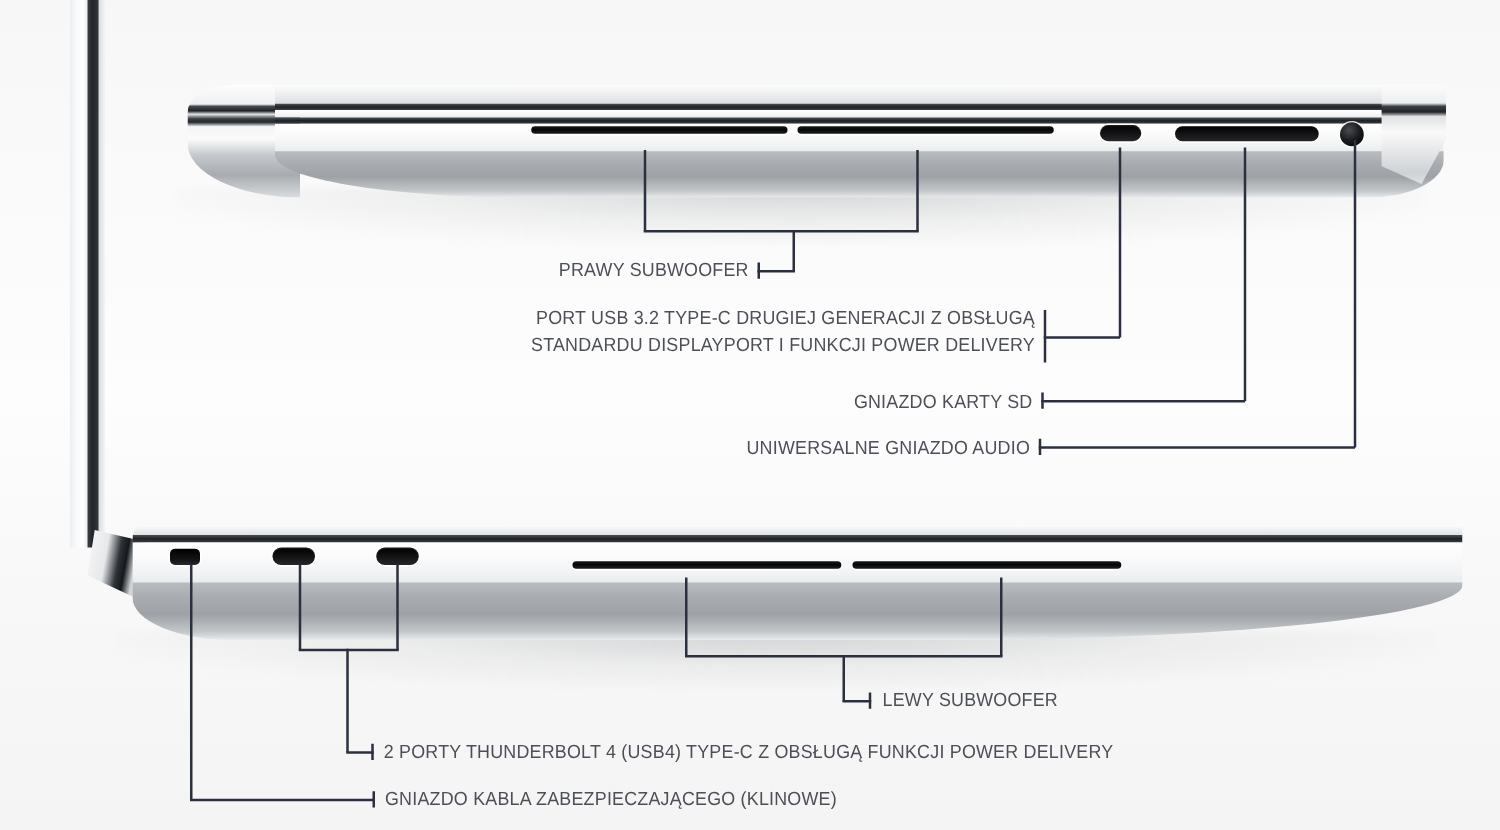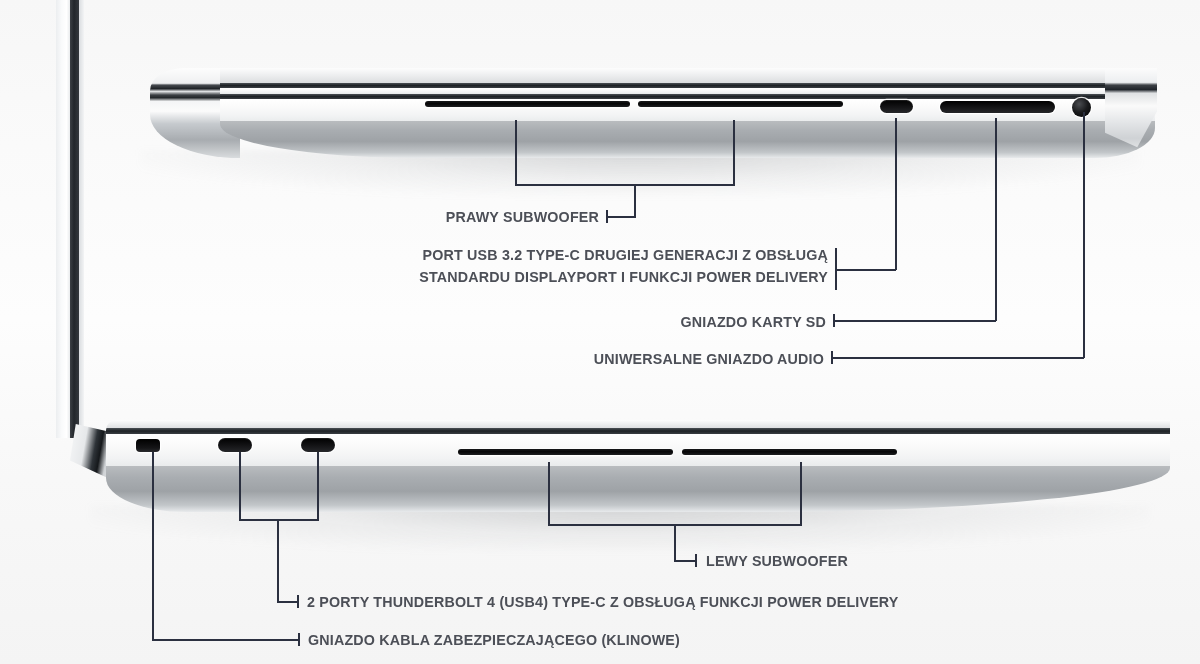--- a/index.html
+++ b/index.html
@@ -5,21 +5,20 @@
   * { margin:0; padding:0; box-sizing:border-box; }
   html, body {
     width:1200px; height:664px; overflow:hidden;
     font-family:"Liberation Sans", sans-serif;
     background:#fbfbfb;
   }
   #stage {
     position:relative; width:1200px; height:664px;
     background:
       linear-gradient(180deg,#f7f7f7 0%,#fafafa 22%,#fdfdfd 48%,#f8f8f8 72%,#f4f4f4 100%);
-    font-weight: bold;
   }
 
   
   .lid-top {
     position:absolute; left:56px; top:-6px; width:34px; height:444px;
   }
   .lid-top .lid-face {
     position:absolute; left:0; top:0; width:14px; height:100%;
     background:linear-gradient(90deg,#eceef0 0%,#f9fafb 40%,#ffffff 75%,#e9ebed 100%);
   }

